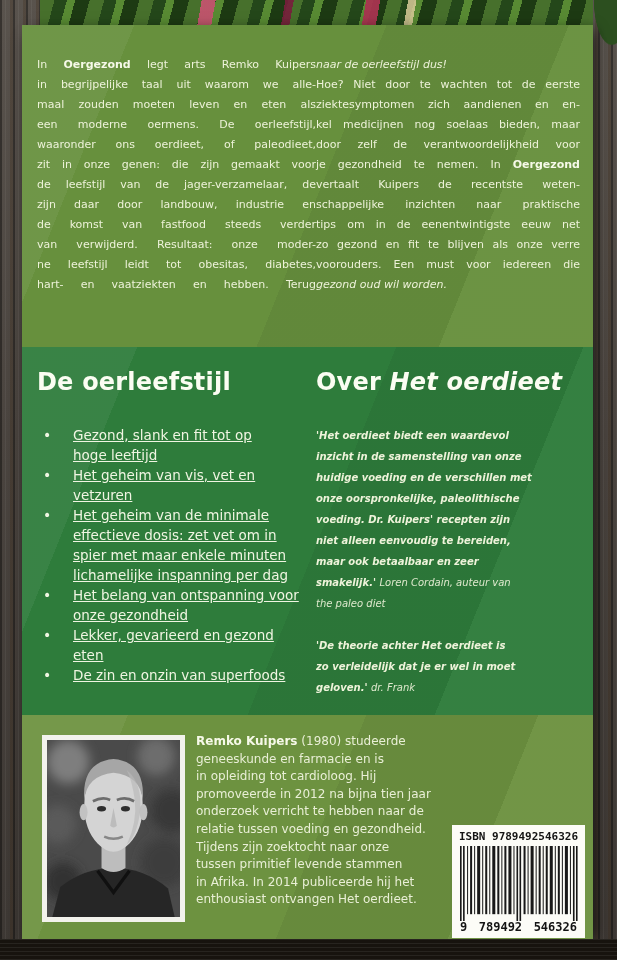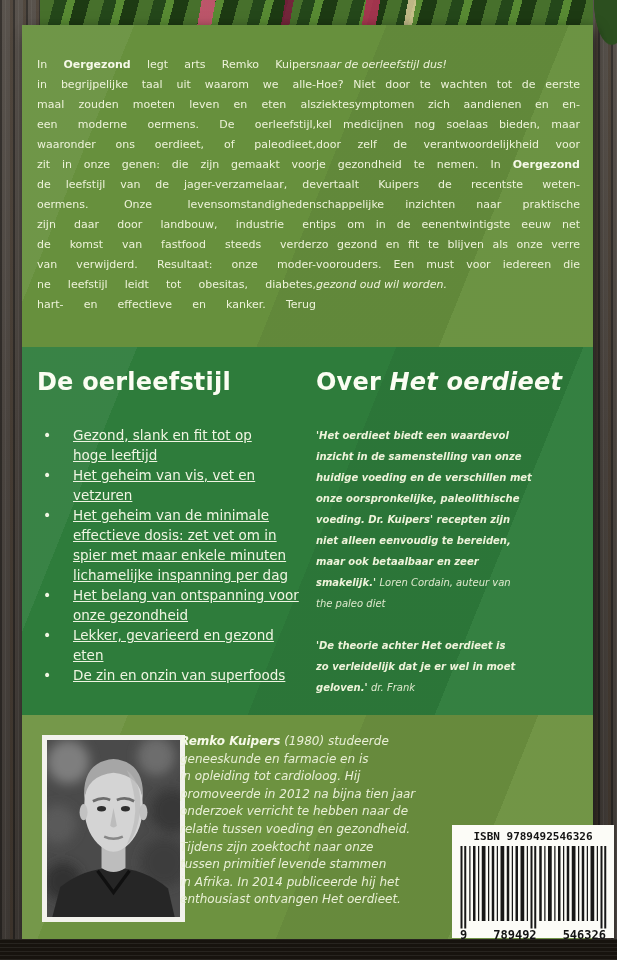--- a/index.html
+++ b/index.html
@@ -73,27 +73,27 @@
   .quote{font-size:10px; line-height:21px; font-style:italic; font-weight:bold;}
   .quote .line{white-space:nowrap;}
   .quote .attr{font-weight:normal; opacity:.92;}
   .quote + .quote{margin-top:21px;}
   
   .portrait{
     position:absolute; left:20px; top:710px; width:143px; height:187px;
     border:5px solid #f2f2ec; background:#4a4a4a;
   }
   .portrait svg{display:block; width:100%; height:100%;}
-  .bio{position:absolute; left:158px; top:708px; width:264px; color:#e9efd6; font-size:12px; line-height:17.6px;font-style:italic;}
+  .bio{position:absolute; left:174px; top:708px; width:264px; color:#e9efd6; font-size:12px; line-height:17.6px;}
   .bio .line{white-space:nowrap;}
   .bio strong{color:#f6f9e8;}
   
   .barcode{
-    position:absolute; left:430px; top:800px; width:162px; height:113px;
-    background:#fcfcf7; padding:5px 6px 12px; display:flex; flex-direction:column;
+    position:absolute; left:430px; top:800px; width:133px; height:113px;
+    background:#fcfcf7; padding:5px 6px 4px; display:flex; flex-direction:column;
   }
   .isbn-label{
     font-family:"DejaVu Sans Mono","Liberation Mono",monospace;
     font-weight:bold; font-size:11px; letter-spacing:0; color:#141414;
     text-align:center; white-space:nowrap; line-height:14px;
   }
   .bars{flex:1; margin-top:2px;}
   .bars svg{display:block; width:100%; height:100%;}
   .barcode-digits{
     display:flex; justify-content:space-between;
@@ -113,26 +113,25 @@
   <div class="band band-c"></div>
 
   <div class="col col-left">
       <div class="line">In <strong>Oergezond</strong> legt arts Remko Kuipers</div>
       <div class="line">in begrijpelijke taal uit waarom we alle-</div>
       <div class="line">maal zouden moeten leven en eten als</div>
       <div class="line">een moderne oermens. De oerleefstijl,</div>
       <div class="line">waaronder ons oerdieet, of paleodieet,</div>
       <div class="line">zit in onze genen: die zijn gemaakt voor</div>
       <div class="line">de leefstijl van de jager-verzamelaar, de</div>
-      <div class="line">oermens. Onze levensomstandigheden</div>
       <div class="line">zijn daar door landbouw, industrie en</div>
       <div class="line">de komst van fastfood steeds verder</div>
       <div class="line">van verwijderd. Resultaat: onze moder-</div>
       <div class="line">ne leefstijl leidt tot obesitas, diabetes,</div>
-      <div class="line">hart- en effectieve en kanker. Terug</div>
+      <div class="line">hart- en vaatziekten en hebben. Terug</div>
     </div>
   <div class="col col-right">
       <div class="line noj">naar de oerleefstijl dus!</div>
       <div class="line">Hoe? Niet door te wachten tot de eerste</div>
       <div class="line">ziektesymptomen zich aandienen en en-</div>
       <div class="line">kel medicijnen nog soelaas bieden, maar</div>
       <div class="line">door zelf de verantwoordelijkheid voor</div>
       <div class="line">je gezondheid te nemen. In <strong>Oergezond</strong></div>
       <div class="line">vertaalt Kuipers de recentste weten-</div>
       <div class="line">schappelijke inzichten naar praktische</div>

